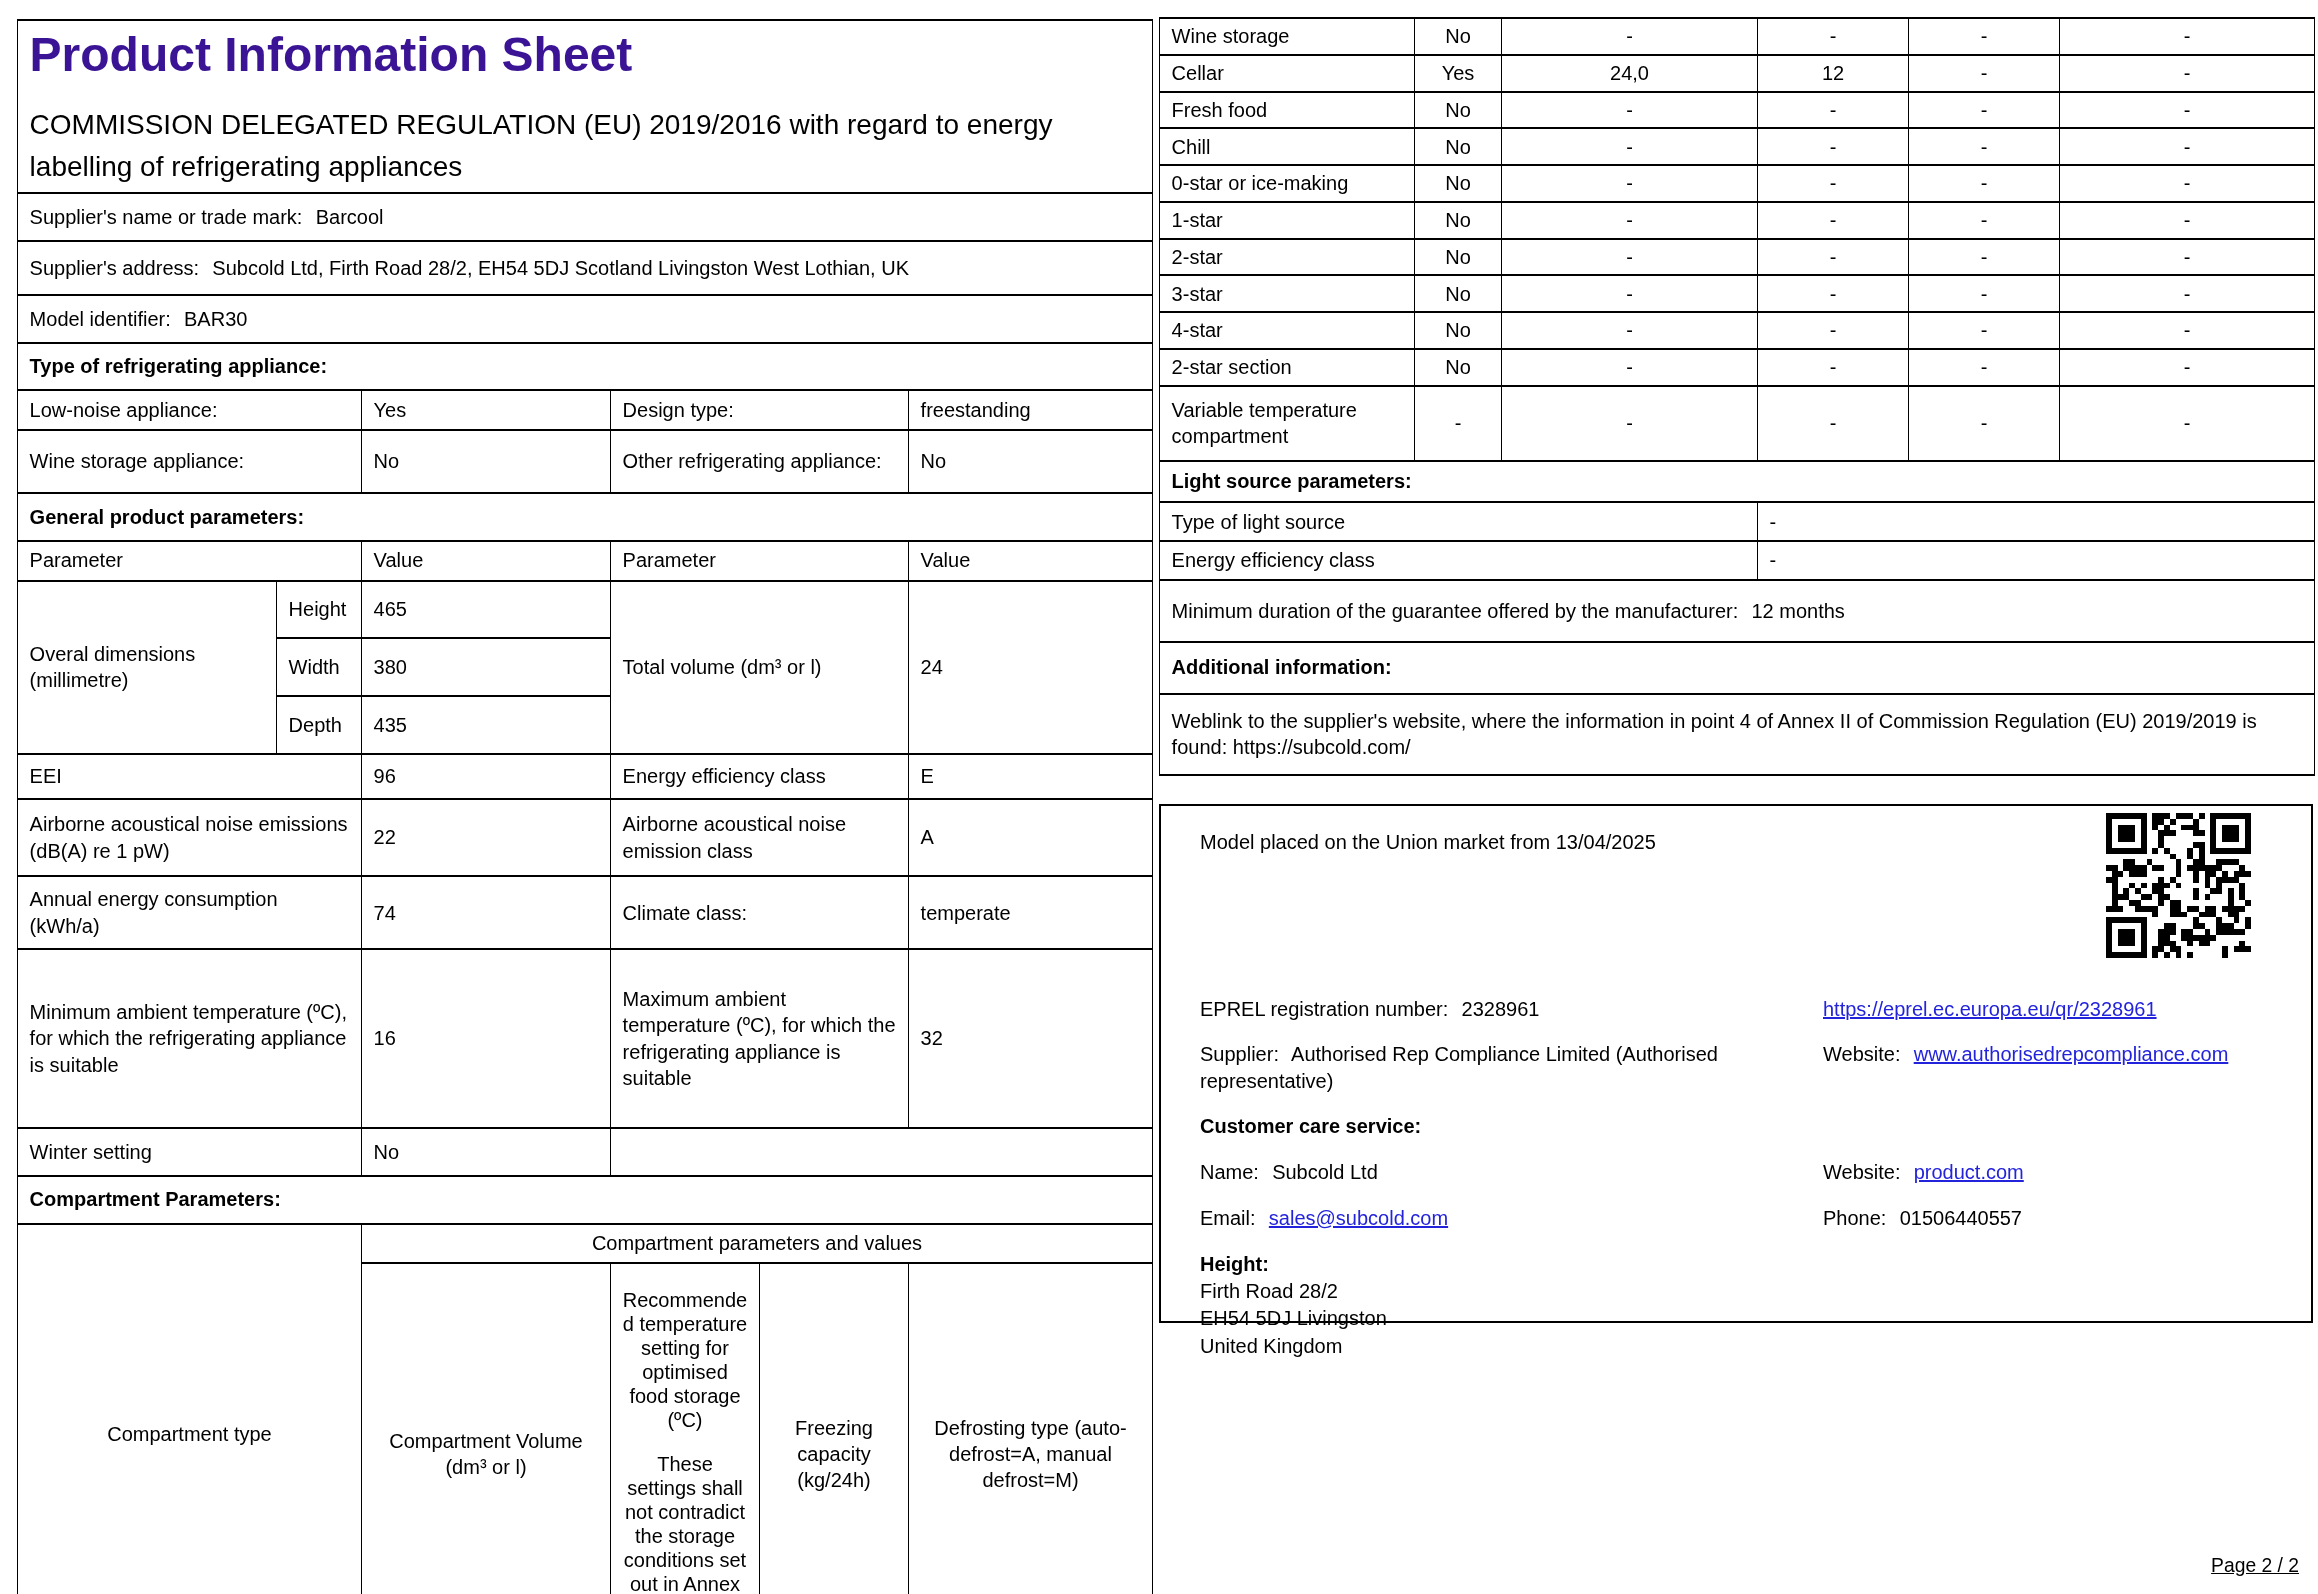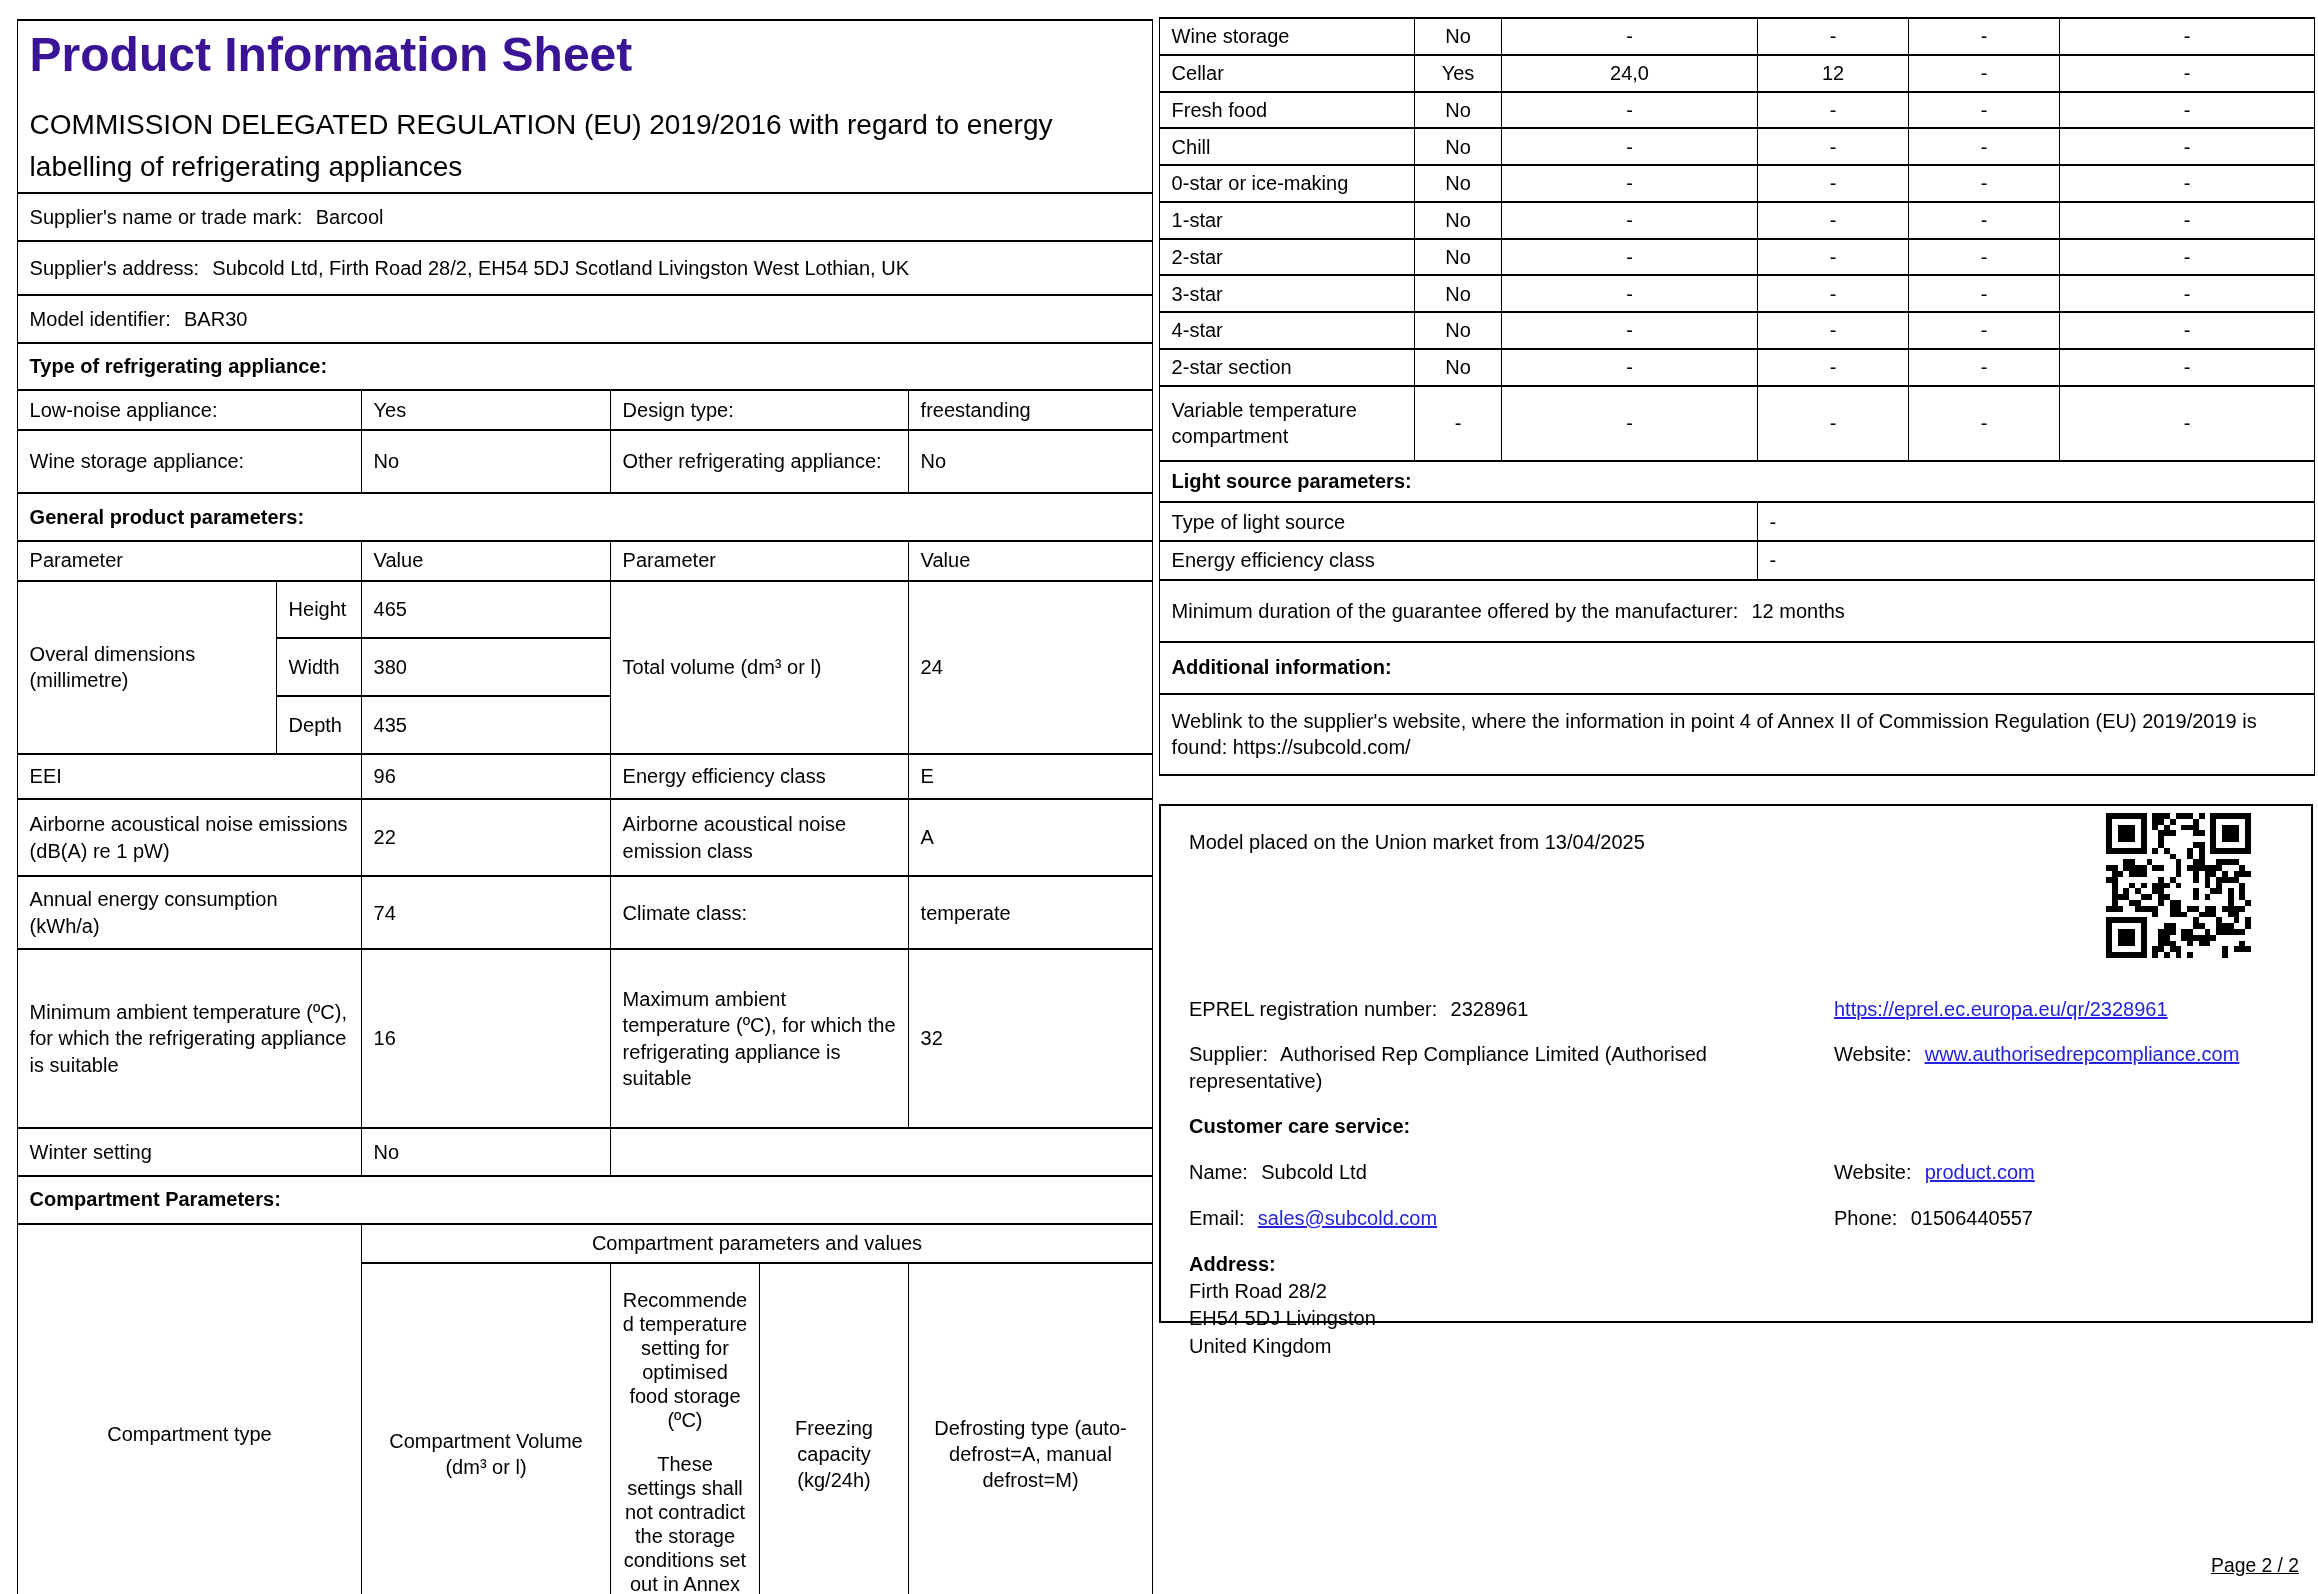--- a/index.html
+++ b/index.html
@@ -25,21 +25,21 @@
   .h-85 td{height:35px;} .h-155 td{height:68px;} .h-145 td{height:63px;}
   .h-365 td{height:169px;} .h-630 td{height:297px;} .h-95 td{height:39px;}
   
   .page2{position:absolute;left:1159px;top:17px;width:1154px;}
   .page2 table{width:1154px;}
   .r-70 td{height:27px;} .r-150 td{height:65px;} .r-80 td{height:32px;}
   .r-75 td{height:29px;} .r-125 td{height:52px;} .r-100 td{height:42px;} .r-140 td{height:72px;}
   a.link{color:#2323dc;text-decoration:underline;}
   a.wrapall{word-break:break-all;}
   .modelbox{box-sizing:border-box;margin-top:28px;width:1154px;height:519px;
-            border:2.4px solid #000;position:relative;padding:23px 28px;}
+            border:2.4px solid #000;position:relative;padding:23px 39px;}
   .mrow{display:grid;grid-template-columns:1fr 449px;column-gap:11px;margin-bottom:19.3px;align-items:start;}
   .market{margin-bottom:140px;}
   .qr{position:absolute;top:6.8px;right:60px;width:145px;height:145px;}
   .addr{margin:1px 0;}
   .pfoot2{position:absolute;left:1159px;top:1553px;width:1140px;text-align:right;font-size:19.3px;text-decoration:underline;}
 </style>
 </head>
 <body>
 
 <div class="page1">
@@ -581,21 +581,21 @@
         <span class="lbl">Email:</span>
         <a href="#" class="link">sales@subcold.com</a>
       </div>
       <div>
         <span class="lbl">Phone:</span>
         <span>01506440557</span>
       </div>
     </div>
 
     <div>
-      <div class="b addr">Address:</div>
+      <div class="b addr">Height:</div>
       <div class="addr">Firth Road 28/2</div>
       <div class="addr">EH54 5DJ Livingston</div>
       <div class="addr">United Kingdom</div>
     </div>
   </div>
 </div>
 
 <div class="pfoot2">Page 2 / 2</div>
 
 

